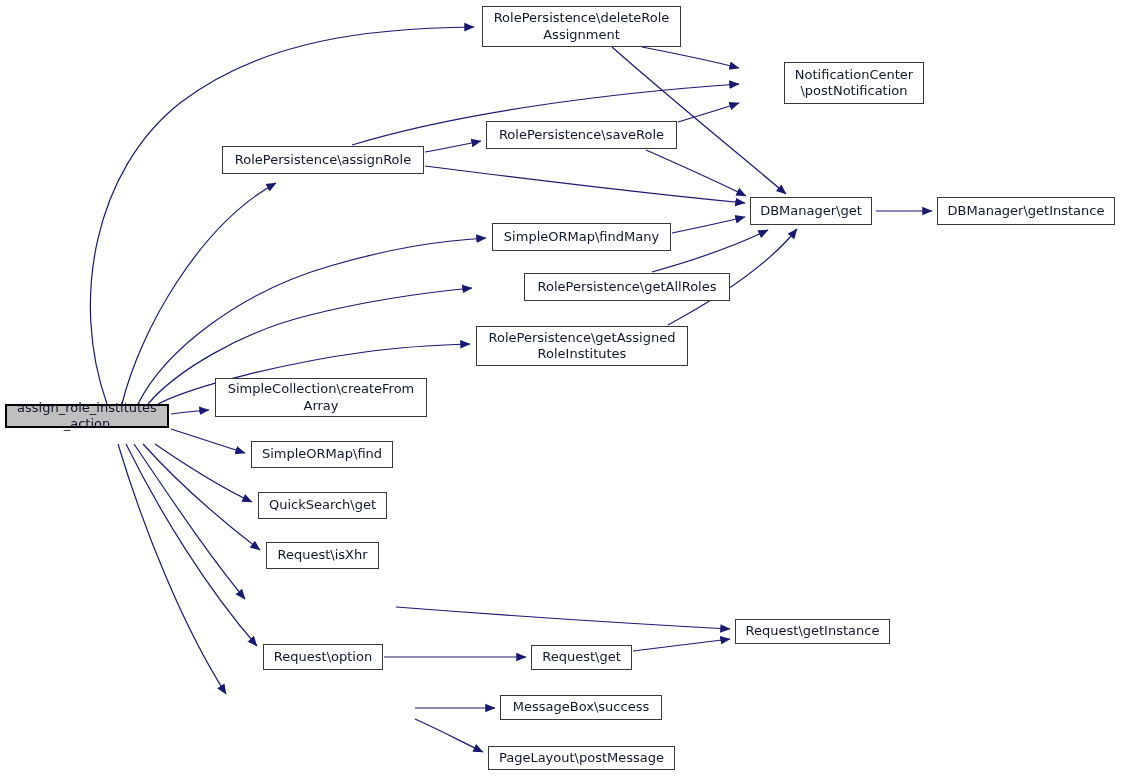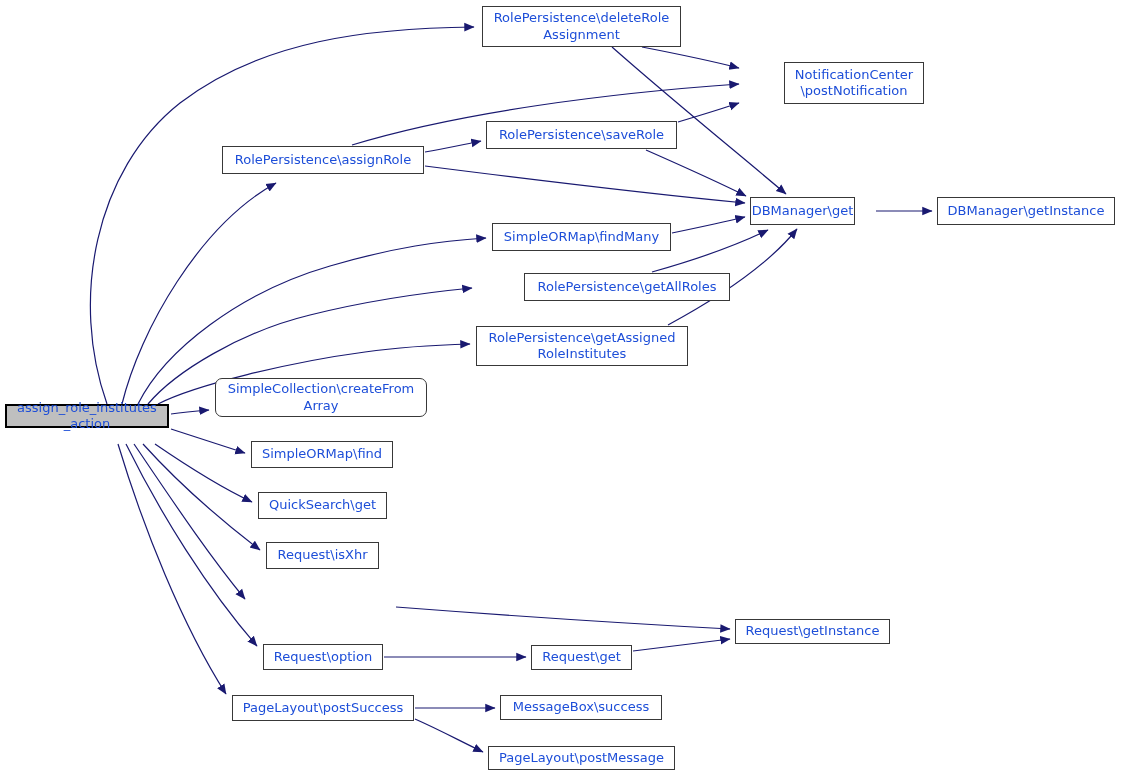--- a/index.html
+++ b/index.html
@@ -10,21 +10,21 @@
     background:#ffffff;
     font-family:"DejaVu Sans", sans-serif;
     overflow:hidden;
   }
   #edges { position:absolute; left:0; top:0; }
   .node {
     position:absolute;
     box-sizing:border-box;
     background:#ffffff;
     border:1px solid #383838;
-    color:#1d4ed8;
+    color:#0f172a;
     font-size:13px;
     line-height:1.25;
     display:flex;
     flex-direction:column;
     align-items:center;
     justify-content:center;
     text-align:center;
     white-space:nowrap;
     cursor:pointer;
   }
@@ -92,42 +92,42 @@
   </div>
 
   <div class="node" style="left:222px; top:146px; width:202px; height:28px;">
     <span>RolePersistence\assignRole</span>
   </div>
 
   <div class="node" style="left:486px; top:121px; width:191px; height:28px;">
     <span>RolePersistence\saveRole</span>
   </div>
 
-  <div class="node" style="left:750px; top:197px; width:105px; height:28px;">
+  <div class="node" style="left:750px; top:197px; width:122px; height:28px;">
     <span>DBManager\get</span>
   </div>
 
   <div class="node" style="left:937px; top:197px; width:178px; height:28px;">
     <span>DBManager\getInstance</span>
   </div>
 
   <div class="node" style="left:492px; top:223px; width:179px; height:28px;">
     <span>SimpleORMap\findMany</span>
   </div>
 
   <div class="node" style="left:478px; top:273px; width:206px; height:28px;margin-left:46px;">
     <span>RolePersistence\getAllRoles</span>
   </div>
 
   <div class="node" style="left:476px; top:326px; width:212px; height:40px;">
     <span>RolePersistence\getAssigned</span>
     <span>RoleInstitutes</span>
   </div>
 
-  <div class="node" style="left:215px; top:378px; width:212px; height:39px;border-radius:7px;">
+  <div class="node" style="left:215px; top:378px; width:212px; height:39px;">
     <span>SimpleCollection\createFrom</span>
     <span>Array</span>
   </div>
 
   <div class="node" style="left:251px; top:441px; width:142px; height:27px;">
     <span>SimpleORMap\find</span>
   </div>
 
   <div class="node" style="left:258px; top:492px; width:129px; height:27px;">
     <span>QuickSearch\get</span>
@@ -143,23 +143,20 @@
   </div>
 
   <div class="node" style="left:531px; top:645px; width:101px; height:25px;justify-content:center;">
     <span>Request\get</span>
   </div>
 
   <div class="node" style="left:735px; top:619px; width:155px; height:25px;">
     <span>Request\getInstance</span>
   </div>
 
-  <div class="node" style="left:232px; top:695px; width:182px; height:26px;">
-    <span>PageLayout\postSuccess</span>
-  </div>
 
   <div class="node" style="left:500px; top:695px; width:162px; height:25px;">
     <span>MessageBox\success</span>
   </div>
 
   <div class="node" style="left:488px; top:746px; width:187px; height:24px;">
     <span>PageLayout\postMessage</span>
   </div>
 
 </div>

